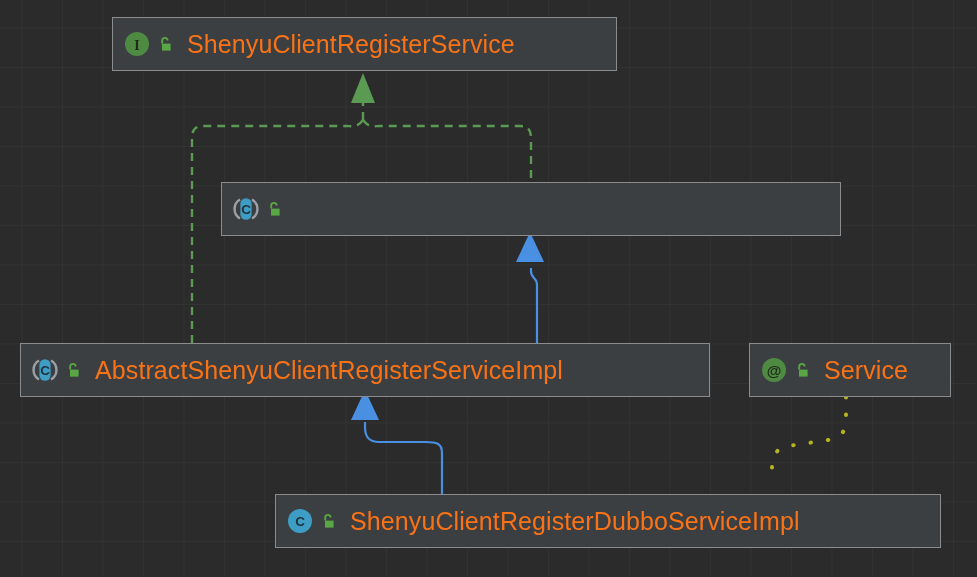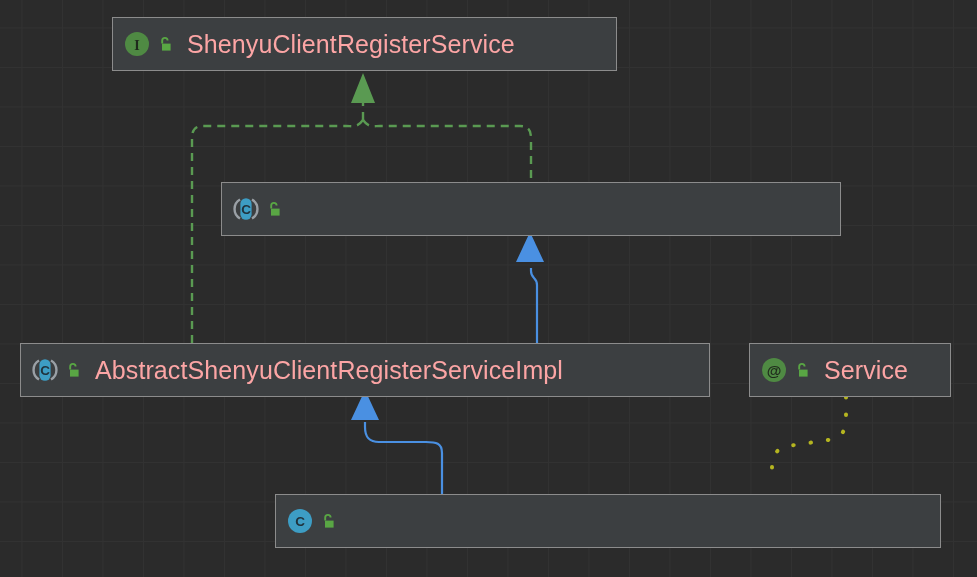--- a/index.html
+++ b/index.html
@@ -32,21 +32,21 @@
     position: absolute;
     box-sizing: border-box;
     background: #3c3f41;
     border: 1px solid #8c8c8c;
     display: flex;
     align-items: center;
     padding: 0 14px 0 11px;
     white-space: nowrap;
   }
   .node-label {
-    color: #fca5a5;
+    color: #f97316;
     font-size: 25px;
     line-height: 1;
     letter-spacing: 0.1px;
     margin-left: 13px;
   }
   .icon-wrap {
     display: flex;
     align-items: center;
     flex: 0 0 auto;
   }
@@ -167,15 +167,16 @@
         <circle cx="13" cy="13" r="12" fill="#3d9dc4"></circle>
         <text x="13" y="18" text-anchor="middle" fill="#20333d" font-family="Liberation Sans, sans-serif" font-size="13.5" font-weight="bold">C</text>
       </svg>
     </span>
     <span class="icon-wrap">
       <svg class="lock-icon" viewBox="0 0 17 17" xmlns="http://www.w3.org/2000/svg">
         <path d="M5.2 7.4 V4.6 a2.7 2.7 0 0 1 5.4 0" fill="none" stroke="#59a644" stroke-width="1.9"></path>
         <rect x="5" y="7.6" width="8.6" height="7" fill="#59a644"></rect>
       </svg>
     </span>
+    <span class="node-label">ShenyuClientRegisterDubboServiceImpl</span>
   </div>
 
 </div>
 
 </body></html>

